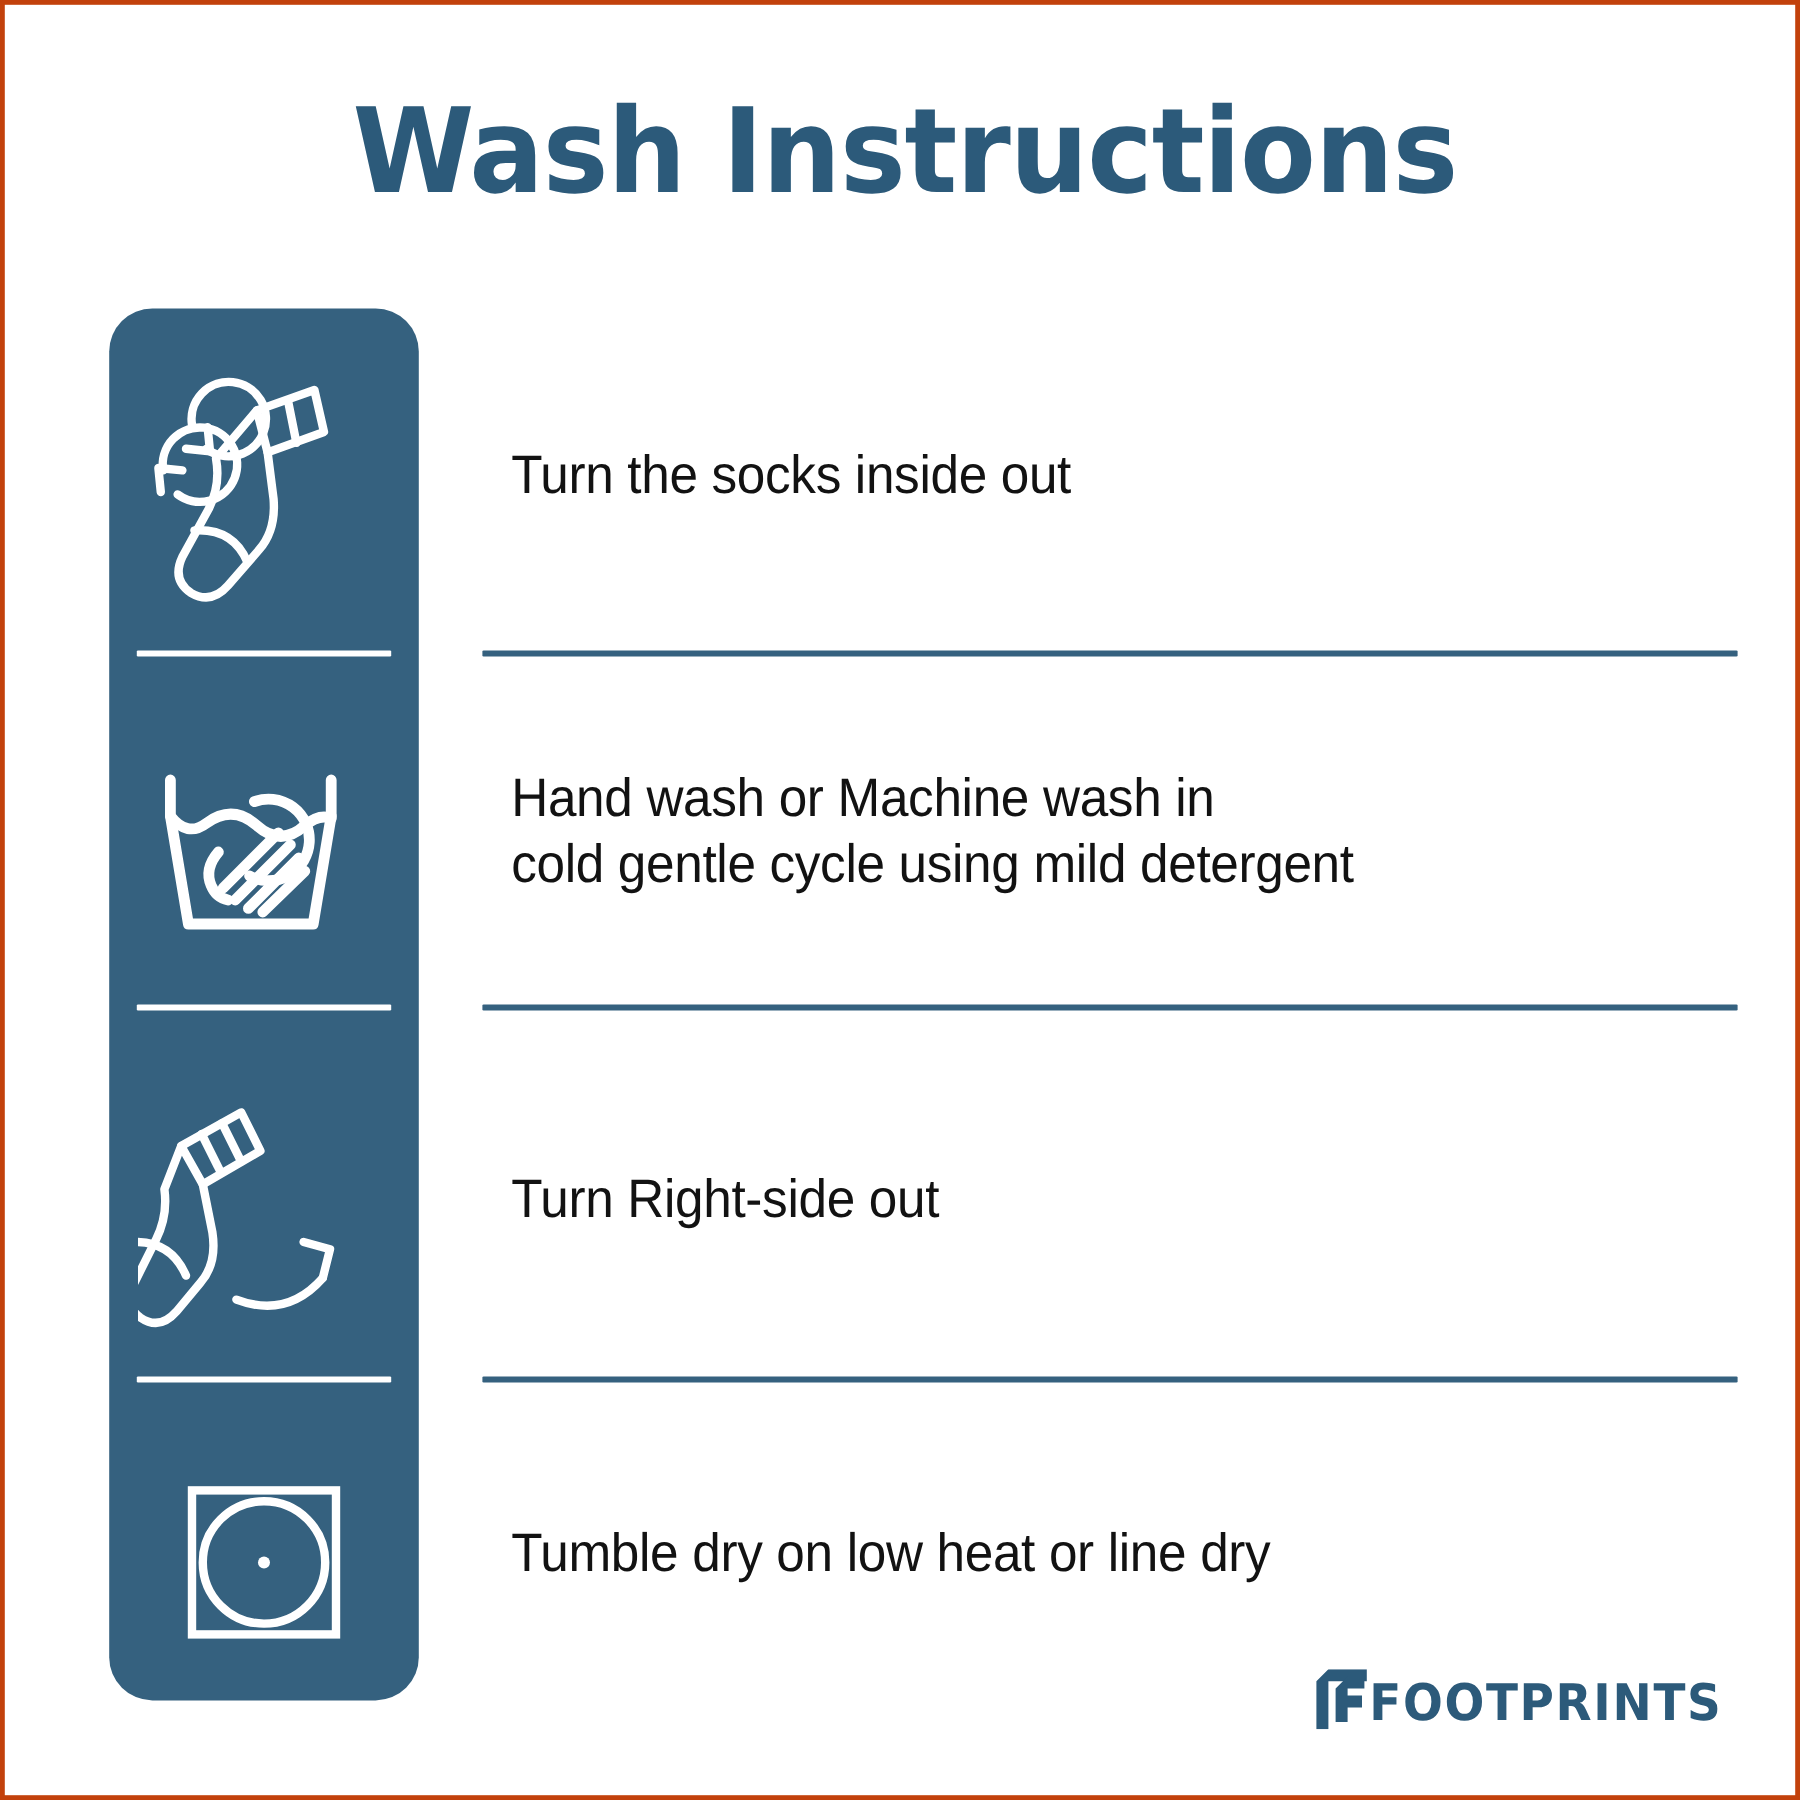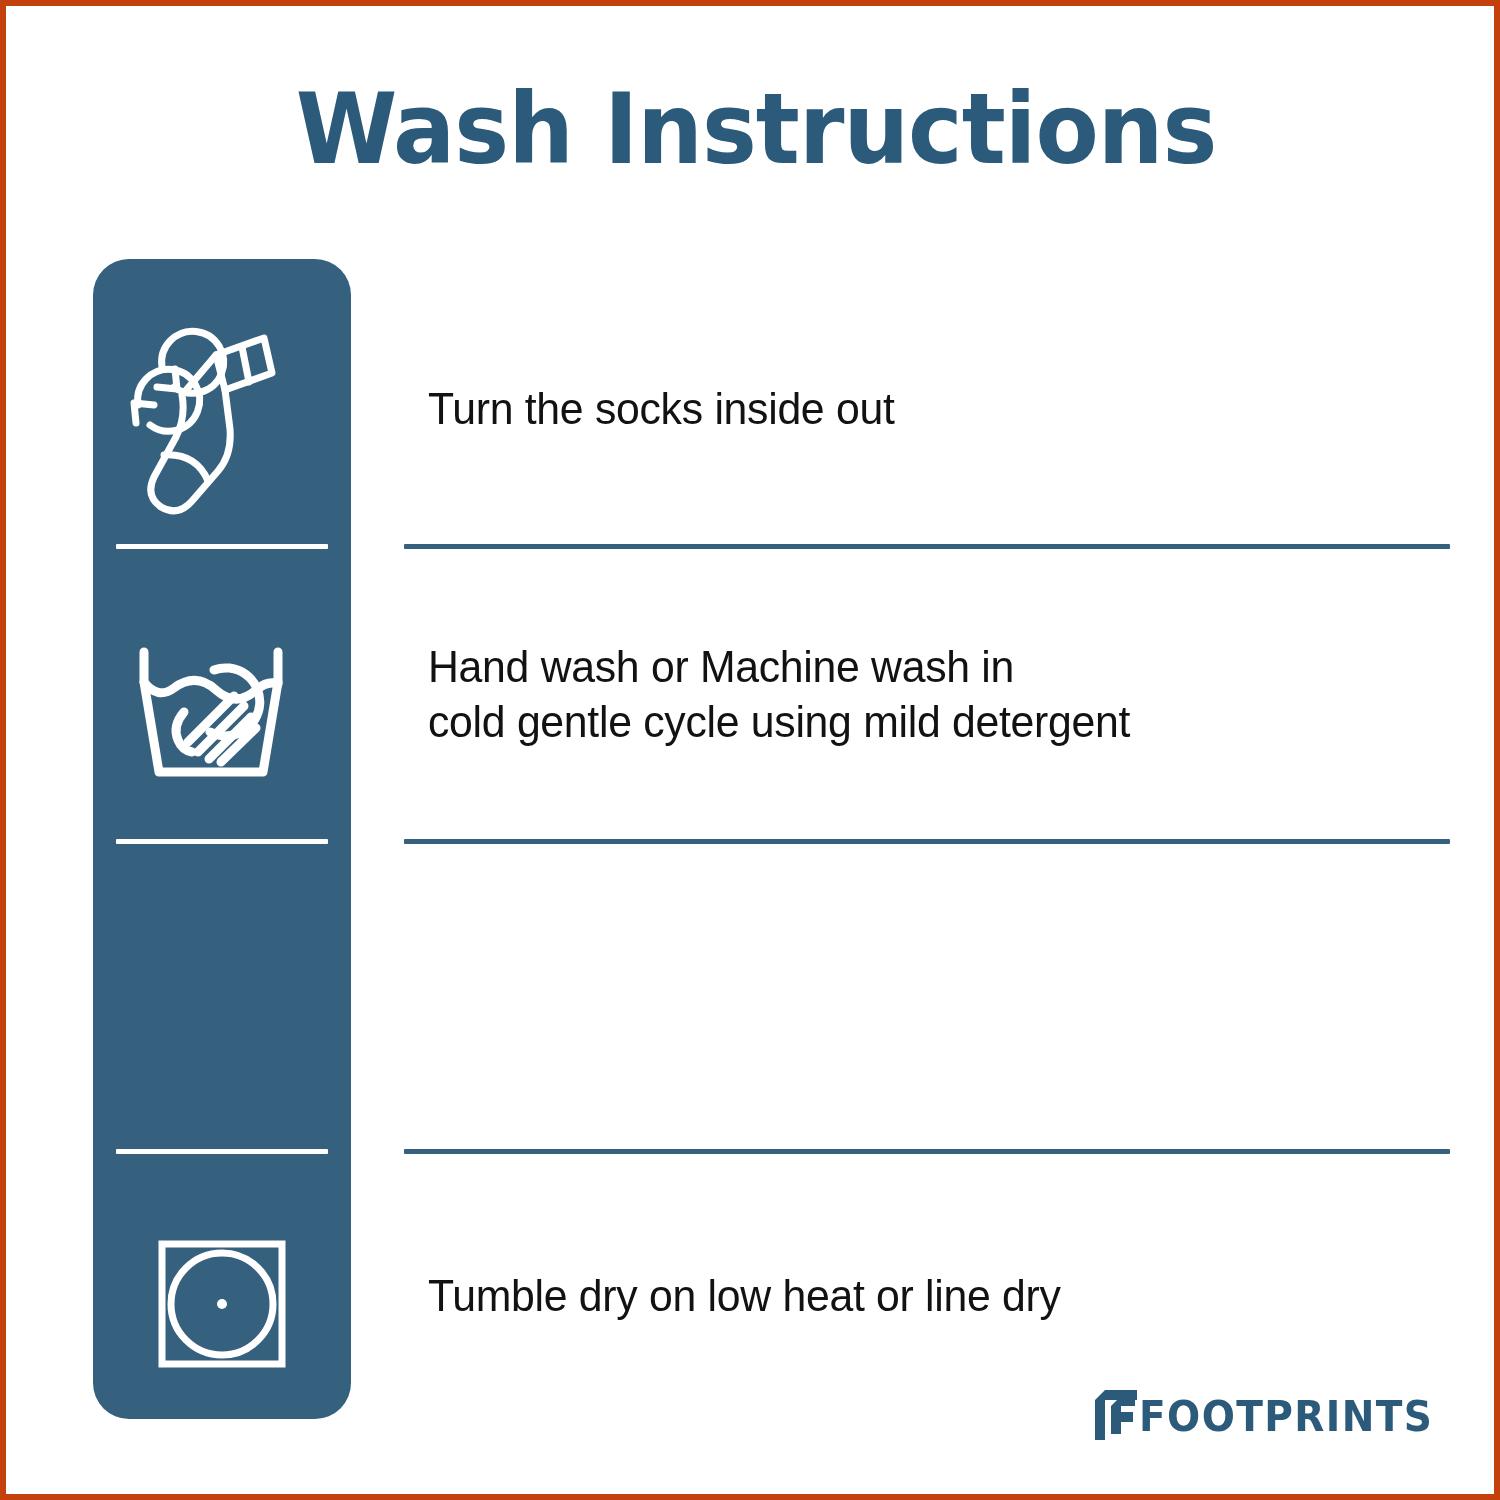--- a/index.html
+++ b/index.html
@@ -7,21 +7,21 @@
     margin: 0;
     padding: 0;
     background: #ffffff;
   }
   #canvas {
     position: relative;
     width: 1500px;
     height: 1500px;
     background: #ffffff;
     box-sizing: border-box;
-    border: 6px solid #c2410c;
+    border: 4px solid #c2410c;
     overflow: hidden;
     font-family: "Liberation Sans", "DejaVu Sans", sans-serif;
   }
 
   
   #page-title {
     position: absolute;
     left: 0;
     top: 72px;
     width: 1500px;
@@ -119,21 +119,21 @@
 </style>
 </head>
 <body>
 
 <div id="canvas">
 
   <div id="page-title">Wash Instructions</div>
 
   <div id="icon-panel"></div>
 
-  <div class="row" style="top:290px;height:250px;">
+  <div class="row" style="top:279px;height:250px;">
     <div class="row-icon" style="top:0;height:250px;">
       <svg width="220" height="200" viewBox="0 0 220 200" fill="none" stroke="#ffffff" stroke-width="7" stroke-linecap="round" stroke-linejoin="round">
 
         <path d="M26 84 a31 31 0 1 1 12 20"></path>
         <path d="M62 66 a31 31 0 1 0 -12 -20"></path>
         <path d="M63 48 l 2 20 l -20 -2"></path>
         <path d="M24 102 l -2 -20 l 20 2"></path>
 
         <path d="M104 34 L152 17 L160 52 L113 69 Z"></path>
         <path d="M130 26 L137 61"></path>
@@ -166,20 +166,39 @@
     </div>
     <div class="row-text" style="top:50px;">
       <span class="line">Hand wash or Machine wash in</span>
       <span class="line">cold gentle cycle using mild detergent</span>
     </div>
   </div>
 
   <div class="divider-inner" style="top:833px;"></div>
   <div class="divider-outer" style="top:833px;"></div>
 
+  <div class="row" style="top:873px;height:260px;">
+    <div class="row-icon" style="top:0;height:260px;">
+      <svg width="210" height="200" viewBox="0 0 210 200" fill="none" stroke="#ffffff" stroke-width="7" stroke-linecap="round" stroke-linejoin="round">
+
+        <path d="M36 48 L86 20 L102 52 L54 80 Z"></path>
+        <path d="M53 38 L69 70"></path>
+        <path d="M70 29 L86 61"></path>
+
+        <path d="M54 80 L62 120 q4 26 -10 42 l -20 24 q-14 16 -30 5 q-15 -11 -5 -29 l 18 -36 q10 -20 7 -42 L36 48"></path>
+        <path d="M-2 128 q30 0 42 28"></path>
+
+        <path d="M82 176 q42 16 72 -18"></path>
+        <path d="M138 128 l 22 6 l -6 24"></path>
+      </svg>
+    </div>
+    <div class="row-text" style="top:95px;">
+      <span class="line">Turn Right-side out</span>
+    </div>
+  </div>
 
   <div class="divider-inner" style="top:1143px;"></div>
   <div class="divider-outer" style="top:1143px;"></div>
 
   <div class="row" style="top:1183px;height:230px;text-decoration:underline;">
     <div class="row-icon" style="top:0;height:230px;">
       <svg width="140" height="140" viewBox="0 0 140 140" fill="none" stroke="#ffffff" stroke-width="7" stroke-linecap="square" stroke-linejoin="miter">
         <rect x="10" y="10" width="120" height="120"></rect>
         <circle cx="70" cy="70" r="51"></circle>
         <circle cx="70" cy="70" r="5" fill="#ffffff" stroke="none"></circle>

